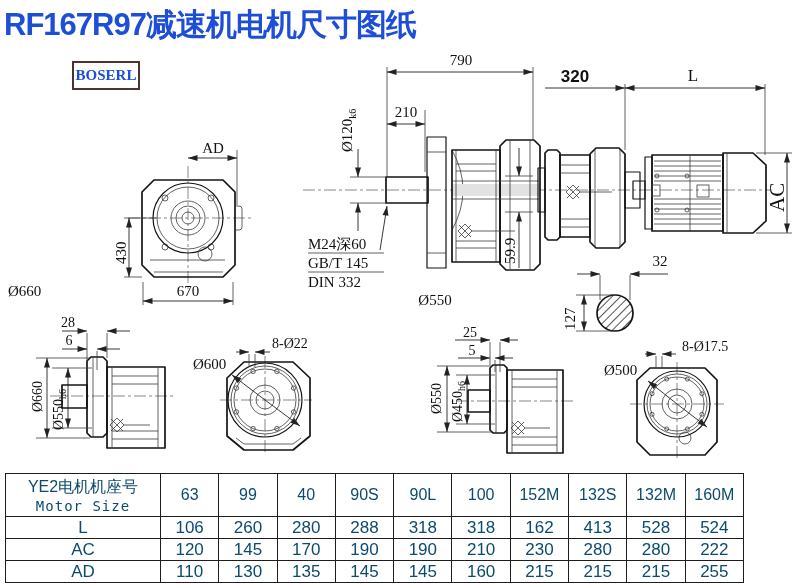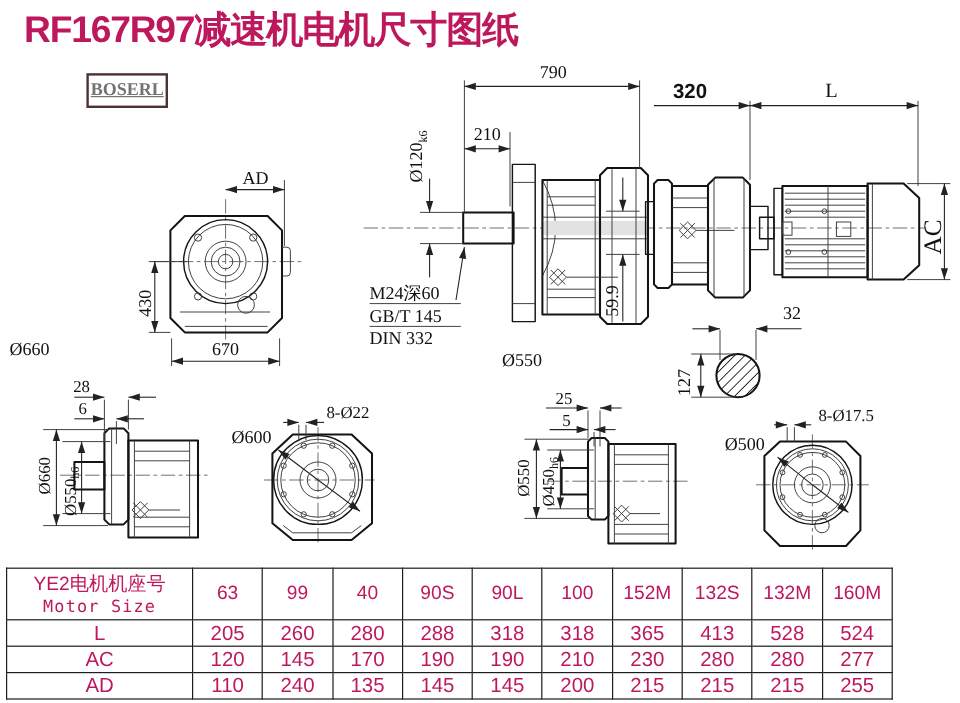--- a/index.html
+++ b/index.html
@@ -1,38 +1,38 @@
 <!DOCTYPE html>
 <html><head>
 <meta charset="utf-8">
 <style>
   html,body{margin:0;padding:0;background:#fff;}
   .page{position:relative;width:800px;height:586px;background:#fff;overflow:hidden;
         font-family:"Liberation Sans",sans-serif;}
-  .title{position:absolute;left:20px;top:4px;font:bold 31px "Liberation Sans",sans-serif;
-         color:#be185d;letter-spacing:-1px;white-space:nowrap;}
+  .title{position:absolute;left:4px;top:4px;font:bold 31px "Liberation Sans",sans-serif;
+         color:#1d4ed8;letter-spacing:-1px;white-space:nowrap;}
   .logo{position:absolute;left:72px;top:61px;width:64px;height:25px;border:2px solid #4d3232;
         background:#fff;display:flex;align-items:center;justify-content:center;}
-  .logo span{font:bold 15px "Liberation Serif",serif;color:#737373;text-decoration:underline;text-align:center;}
+  .logo span{font:bold 15px "Liberation Serif",serif;color:#1d4ed8;text-align:center;}
   svg{position:absolute;left:0;top:0;}
   svg text{fill:#111;}
   .ds{font:14px "Liberation Serif",serif;}
   .ds15{font:15px "Liberation Serif",serif;}
   .ds17{font:17px "Liberation Serif",serif;}
   .ds20{font:21px "Liberation Serif",serif;}
   .dsb{font:bold 17px "Liberation Sans",sans-serif;}
   .note{font:15px "Liberation Serif",serif;}
   .ol{fill:none;stroke:#141414;stroke-width:1.7;stroke-linejoin:round;}
   .ol2{fill:none;stroke:#141414;stroke-width:1.2;stroke-linejoin:round;}
   .tn{fill:none;stroke:#3a3a3a;stroke-width:0.8;}
   .dl{fill:none;stroke:#222;stroke-width:0.9;}
   .cl{fill:none;stroke:#555;stroke-width:0.7;stroke-dasharray:12 3 3 3;}
   .tbl{position:absolute;left:5px;top:473px;width:738px;border-collapse:collapse;table-layout:fixed;}
   .tbl td{border:1.6px solid #1d1d1d;text-align:center;vertical-align:middle;
-          font:16px "Liberation Sans",sans-serif;color:#be185d;padding:0;background:#fff;}
+          font:16px "Liberation Sans",sans-serif;color:#0c4a6e;padding:0;background:#fff;}
   .tbl tr.hd td{height:42px;}
   .tbl tr.dr td{height:21px;font-size:17px;}
   .cn1{font:16px "Liberation Sans",sans-serif;}
   .cn2{font:14px "DejaVu Sans Mono",monospace;letter-spacing:1px;text-align:center;}
 </style>
 </head>
 <body>
 
 <div class="page">
 
@@ -347,52 +347,52 @@
       <td>90S</td>
       <td>90L</td>
       <td>100</td>
       <td>152M</td>
       <td>132S</td>
       <td>132M</td>
       <td>160M</td>
     </tr>
     <tr class="dr">
       <td>L</td>
-      <td>205</td>
+      <td>106</td>
       <td>260</td>
       <td>280</td>
       <td>288</td>
       <td>318</td>
       <td>318</td>
-      <td>365</td>
+      <td>162</td>
       <td>413</td>
       <td>528</td>
       <td>524</td>
     </tr>
     <tr class="dr">
       <td>AC</td>
       <td>120</td>
       <td>145</td>
       <td>170</td>
       <td>190</td>
       <td>190</td>
       <td>210</td>
       <td>230</td>
       <td>280</td>
       <td>280</td>
-      <td>277</td>
+      <td>222</td>
     </tr>
     <tr class="dr">
       <td>AD</td>
       <td>110</td>
-      <td>240</td>
+      <td>130</td>
       <td>135</td>
       <td>145</td>
       <td>145</td>
-      <td>200</td>
+      <td>160</td>
       <td>215</td>
       <td>215</td>
       <td>215</td>
       <td>255</td>
     </tr>
   </tbody>
     </table>
 </div>
 
 </body></html>

